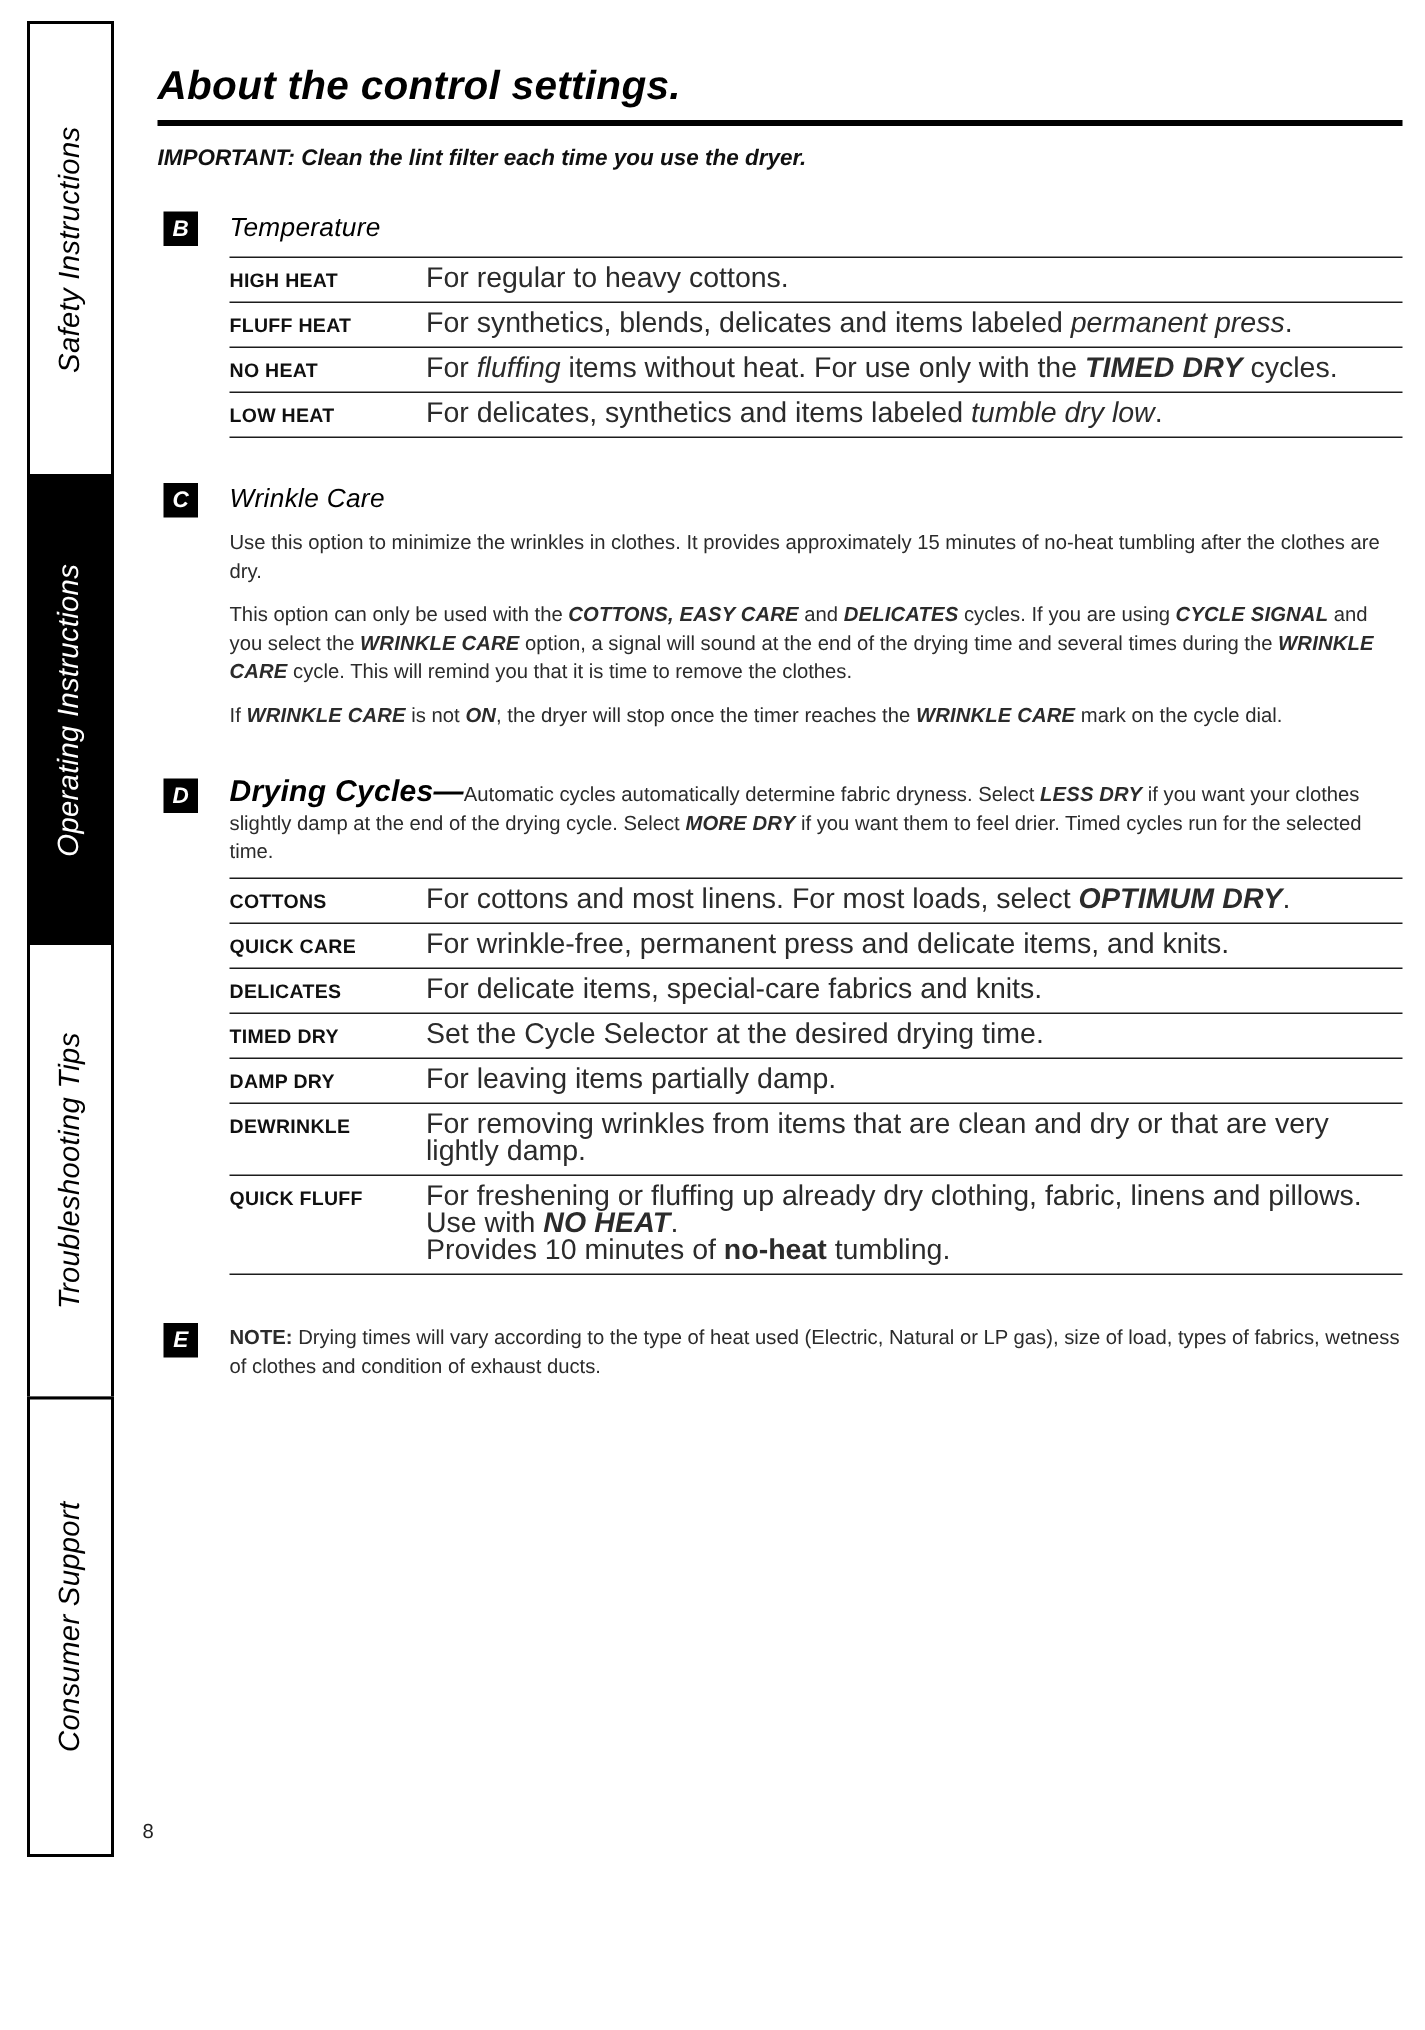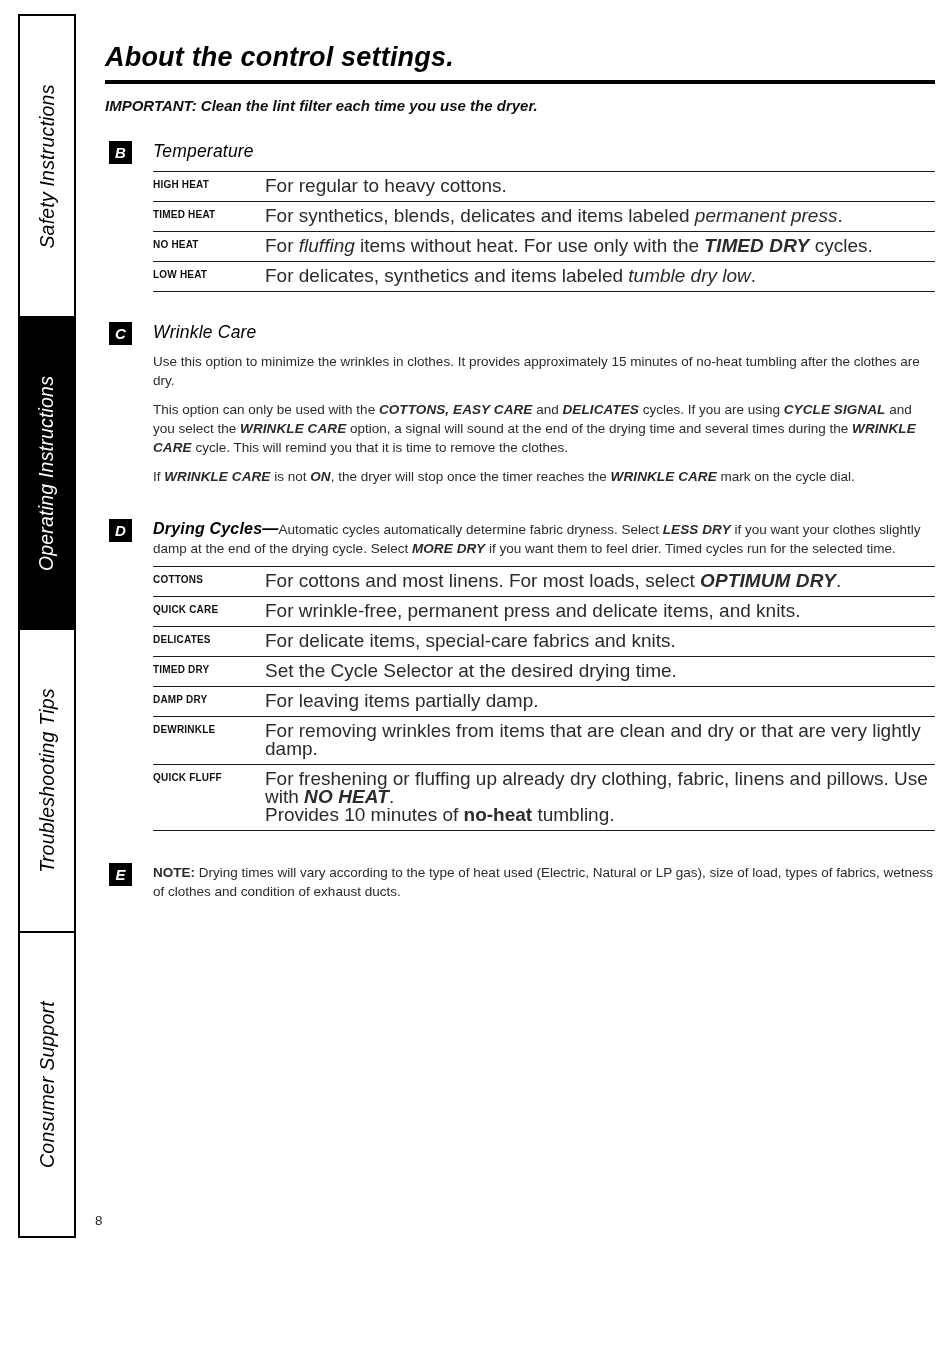--- a/index.html
+++ b/index.html
@@ -45,28 +45,28 @@
     position:absolute; left:4px; top:0;
     width:23px; height:23px; background:#000;
     color:#fff; font-weight:bold; font-style:italic; font-size:15px;
     display:flex; align-items:center; justify-content:center;
   }
   .sec-heading {
     font-size:17.5px; font-style:italic; color:#000; margin-bottom:9px;
     letter-spacing:.2px;
   }
   .inline-heading {
-    font-size:16px; font-weight:bold; font-style:italic; color:#000;
+    font-size:20px; font-weight:bold; font-style:italic; color:#000;
     letter-spacing:.2px;
   }
 
   .dtable { border-top:1.5px solid #1c1c1c; }
   .trow { display:flex; border-bottom:1.5px solid #1c1c1c; padding:5px 0 6px; }
   .term {
-    width:112px; flex:none; font-weight:bold; font-size:10px;
+    width:131px; flex:none; font-weight:bold; font-size:13px;
     color:#101010; padding-top:2px; letter-spacing:.2px;
   }
   .desc { flex:1; font-size:19px; line-height:18px; color:#2b2b2b; white-space:pre-line; }
 
   .para { font-size:13.5px; line-height:19px; margin-bottom:10px; }
   .para:last-child { margin-bottom:0; }
   .lead { font-size:13.5px; line-height:19px; margin-bottom:8px; }
 
   .sec-b { margin-bottom:30px; }
   .sec-c { margin-bottom:33px; }
@@ -108,21 +108,21 @@
 
     <div class="section sec-b">
       <div class="badge">B</div>
       <div class="sec-heading">Temperature</div>
       <div class="dtable">
         <div class="trow">
           <div class="term">HIGH HEAT</div>
           <div class="desc">For regular to heavy cottons.</div>
         </div>
         <div class="trow">
-          <div class="term">TIMED HEAT</div>
+          <div class="term">FLUFF HEAT</div>
           <div class="desc">For synthetics, blends, delicates and items labeled <i>permanent press</i>.</div>
         </div>
         <div class="trow">
           <div class="term">NO HEAT</div>
           <div class="desc">For <i>fluffing</i> items without heat. For use only with the <b><i>TIMED DRY</i></b> cycles.</div>
         </div>
         <div class="trow">
           <div class="term">LOW HEAT</div>
           <div class="desc">For delicates, synthetics and items labeled <i>tumble dry low</i>.</div>
         </div>

